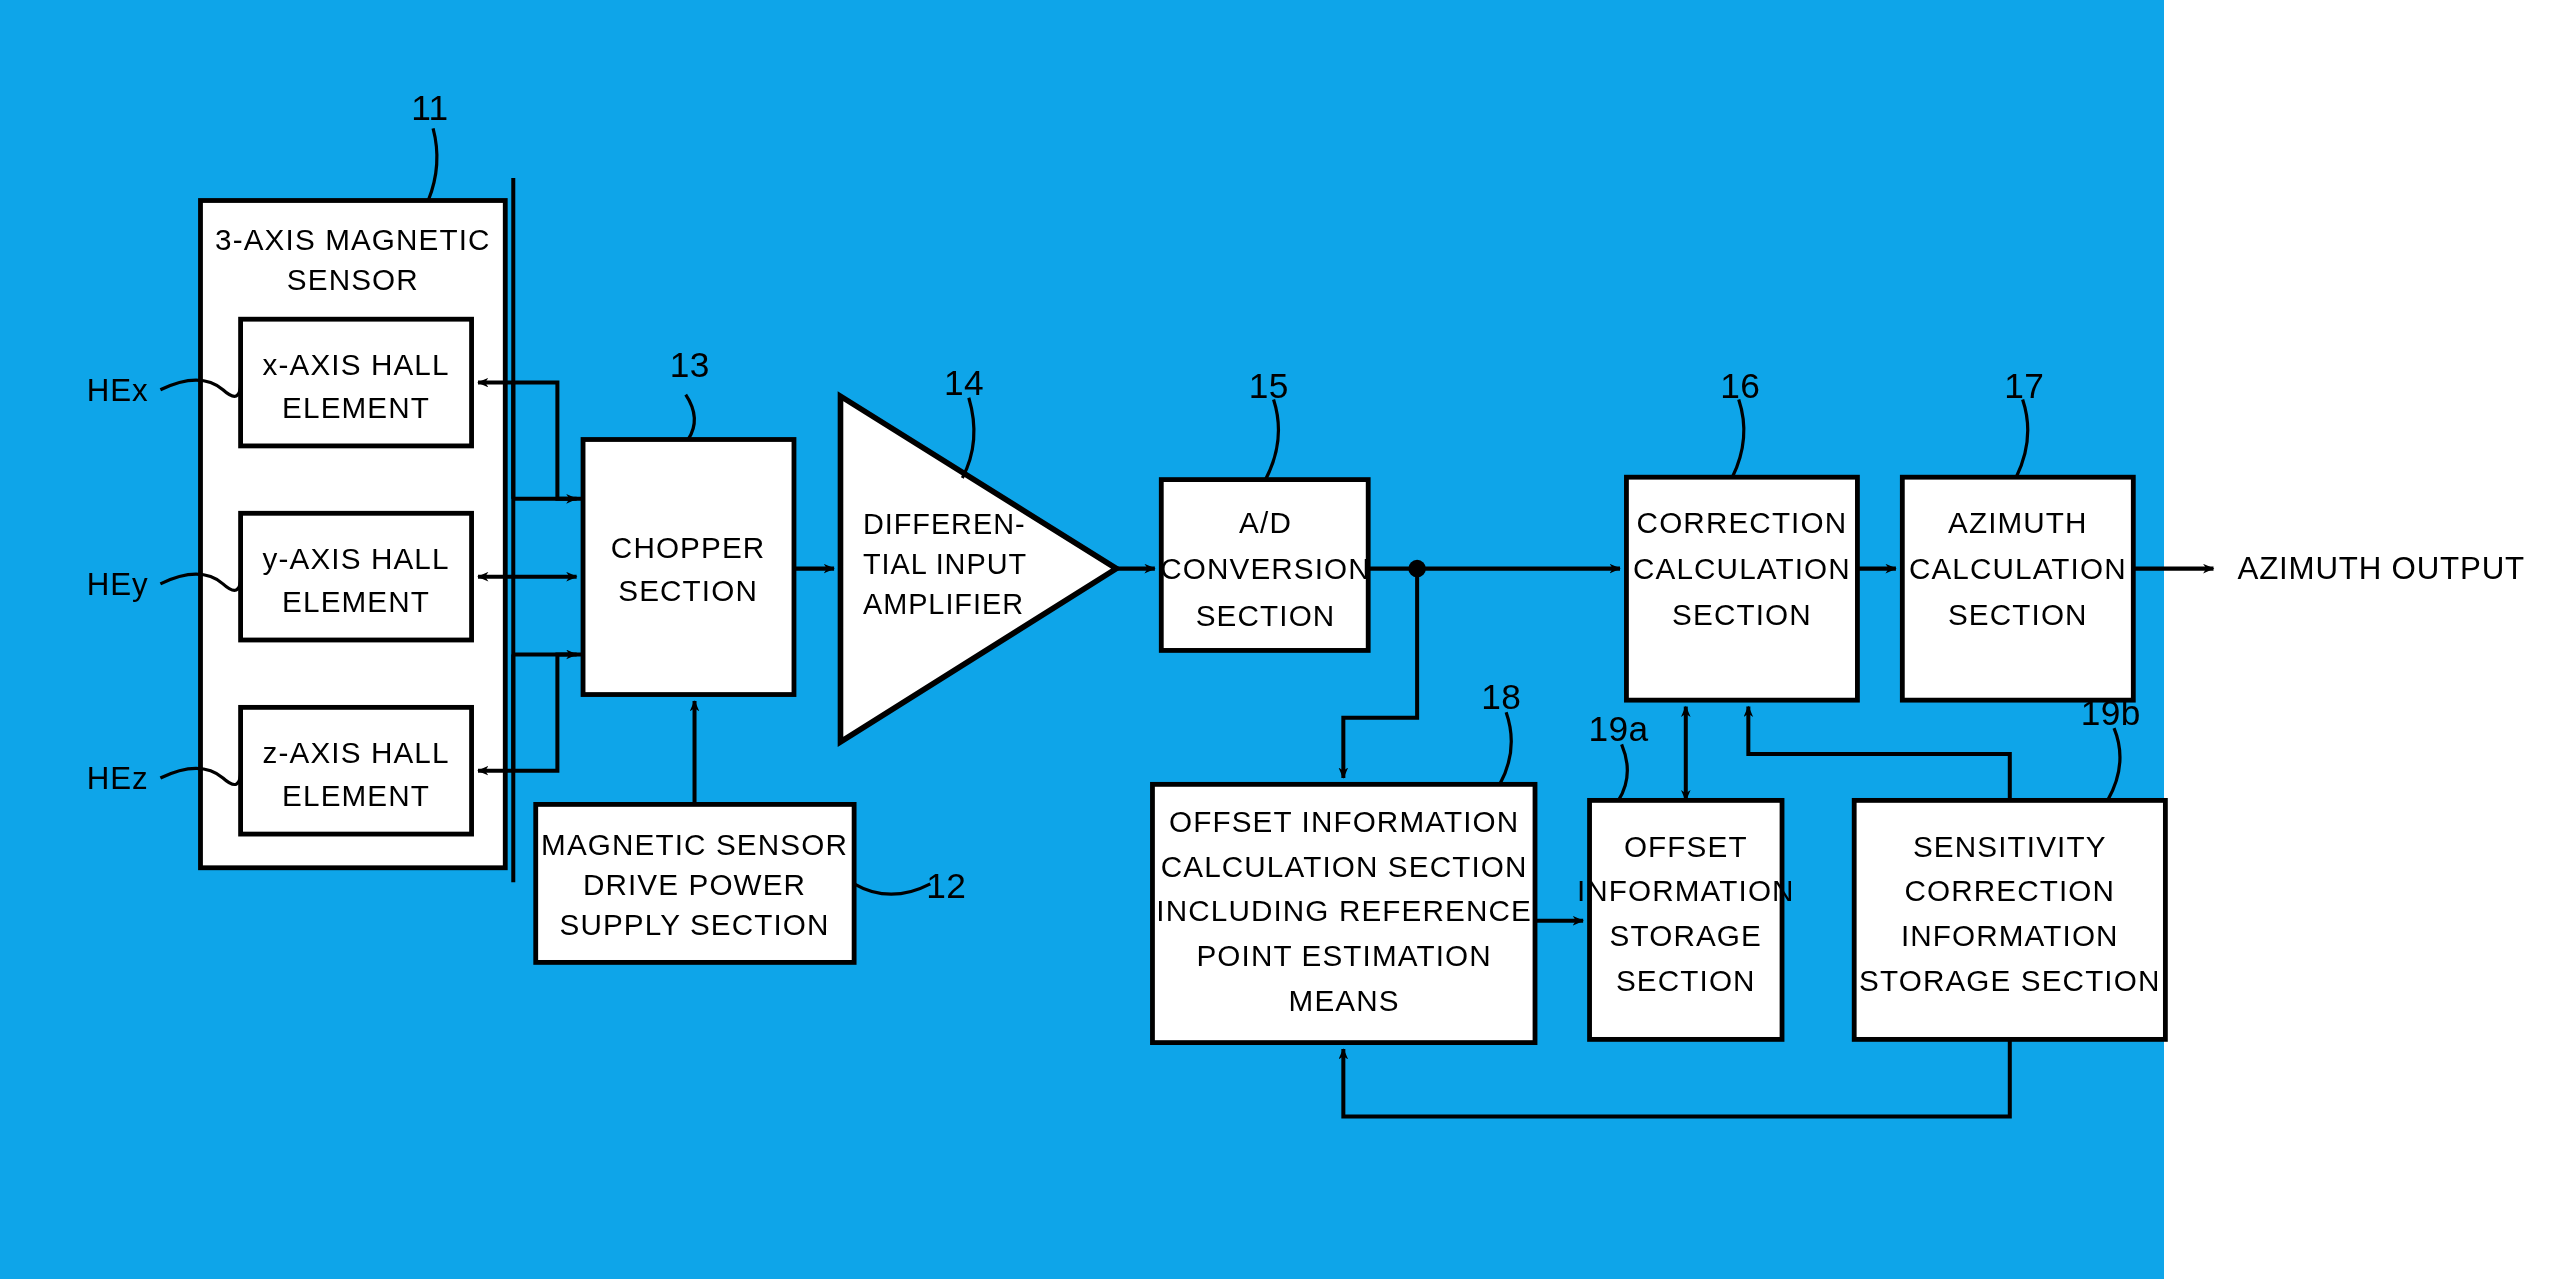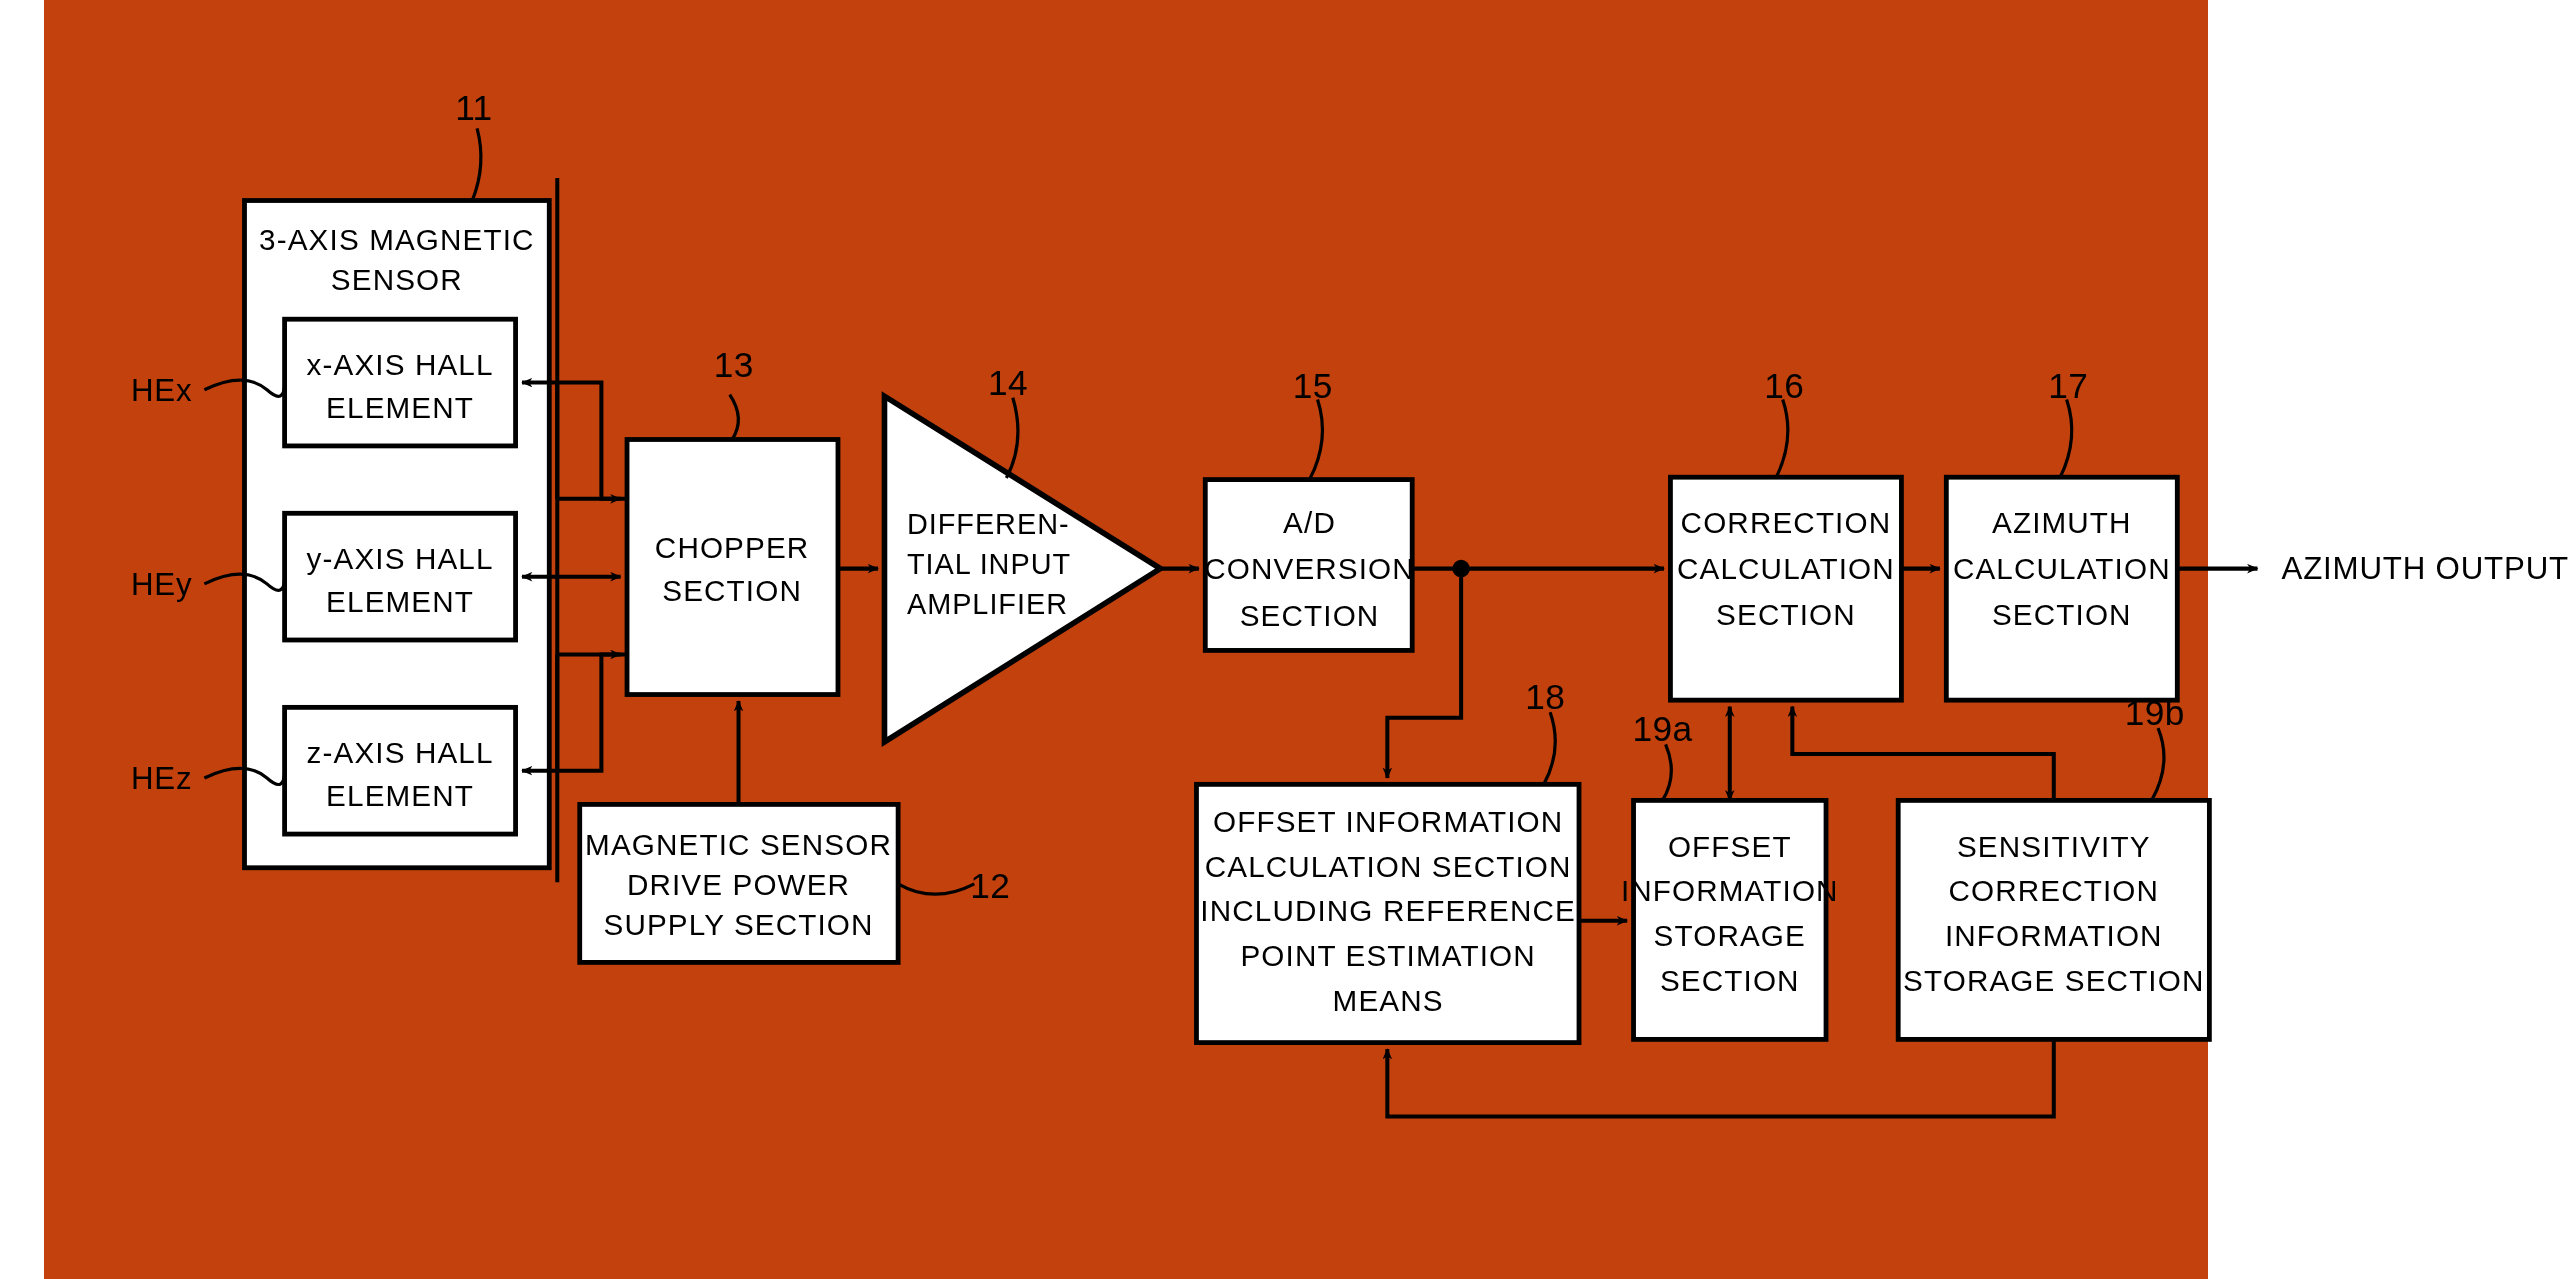--- a/index.html
+++ b/index.html
@@ -1,19 +1,19 @@
 <!DOCTYPE html>
 <html style="font-size:13px"><head>
 <meta charset="utf-8">
 <title>Block Diagram</title>
 <style>
   html,body{margin:0;padding:0;background:#ffffff;}
   body{width:2576px;height:1280px;overflow:hidden;
        font-family:"Liberation Sans", sans-serif;}
-  #stage{position:relative;width:2164px;height:1280px;background:#c2410c;margin-left:44px;}
+  #stage{position:relative;width:2164px;height:1280px;background:#0ea5e9;}
   svg#diagram{position:absolute;left:0;top:0;width:2576px;height:1280px;}
   .bx{fill:#ffffff;stroke:#000000;stroke-width:6;}
   .ln{stroke:#000000;stroke-width:5;fill:none;}
   .lnthin{stroke:#000000;stroke-width:4;fill:none;}
   .tri{fill:#ffffff;stroke:#000000;stroke-width:7;}
   text{font-family:"Liberation Sans", sans-serif;fill:#000000;}
   .lbl{font-size:37px;letter-spacing:1.4px;}
   .lbl-sm{font-size:36px;letter-spacing:1.2px;}
   .num{font-size:44px;letter-spacing:0.5px;}
   .sig{font-size:39px;letter-spacing:1px;}

